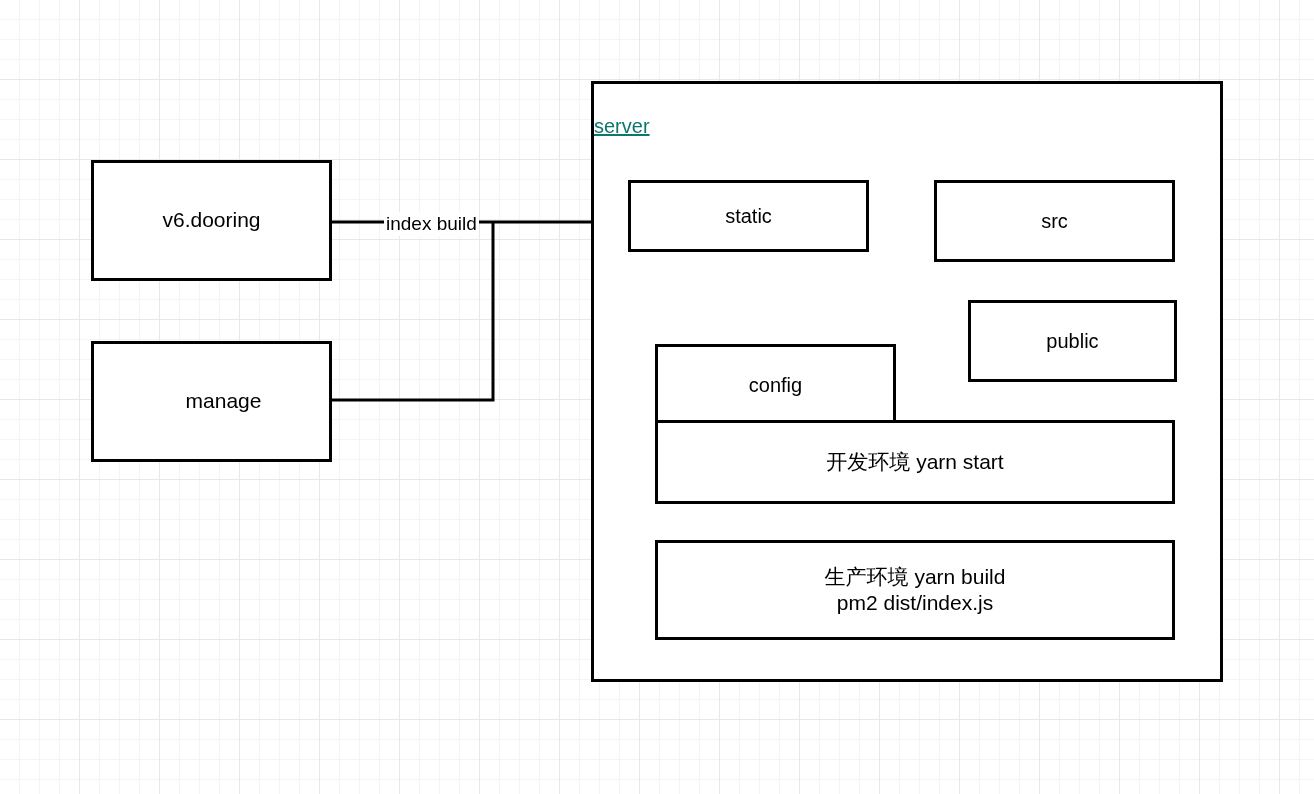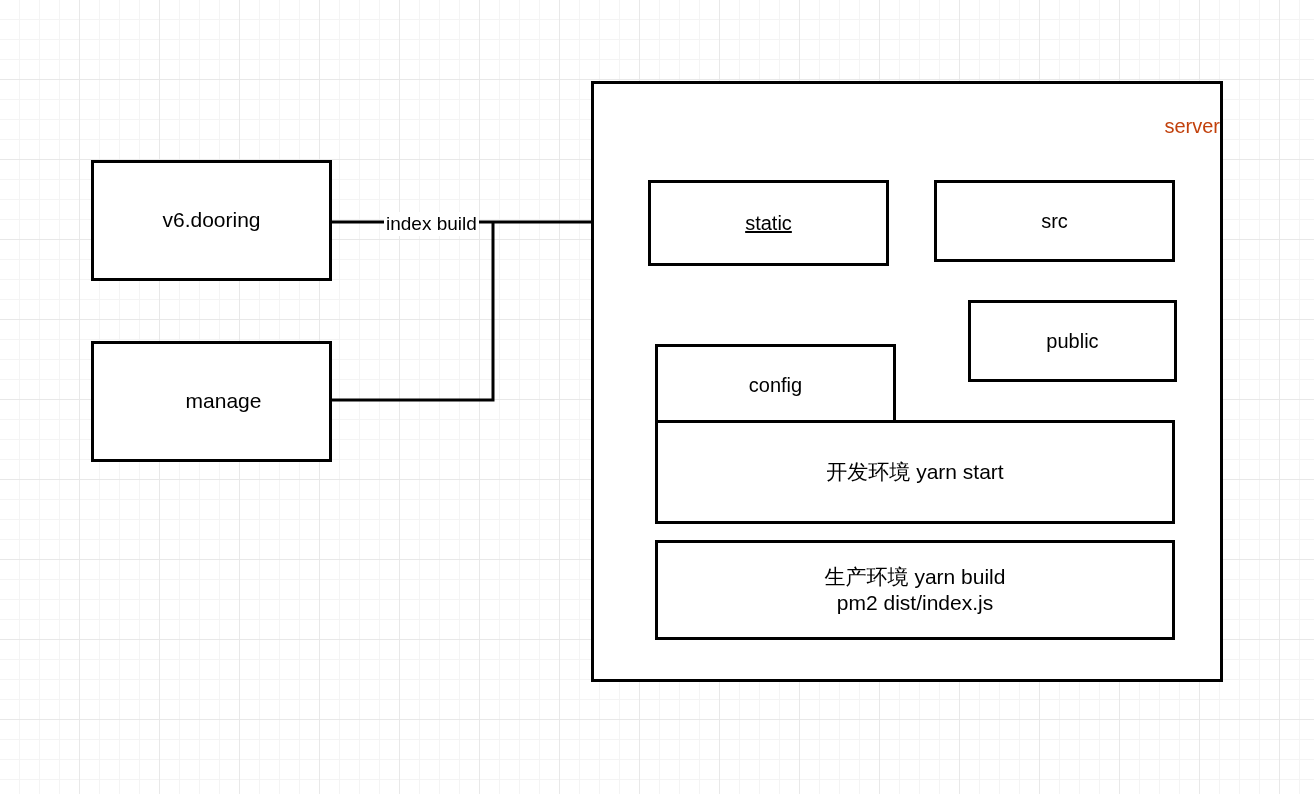--- a/index.html
+++ b/index.html
@@ -59,47 +59,47 @@
 
   
   #node-server {
     left: 591px; top: 81px; width: 632px; height: 601px;
     display: block;
     border-width: 3px;
   }
   #server-title {
     position: absolute;
     left: 0; right: 0; top: 30px;
-    text-align: right;
+    text-align: left;
     font-size: 20px;
-    color: #c2410c;
+    color: #0f766e;
+    text-decoration: underline;
   }
 
   
   #node-static {
-    left: 648px; top: 180px; width: 241px; height: 86px;
+    left: 628px; top: 180px; width: 241px; height: 72px;
     font-size: 20px;
-    text-decoration: underline;
   }
   #node-src {
     left: 934px; top: 180px; width: 241px; height: 82px;
     font-size: 20px;
   }
   #node-config {
     left: 655px; top: 300px; width: 241px; height: 82px;
     font-size: 20px;
     margin-top: 44px;
   }
   #node-public {
     left: 934px; top: 300px; width: 209px; height: 82px;
     font-size: 20px;
     margin-left: 34px;
   }
   #node-dev {
-    left: 655px; top: 420px; width: 520px; height: 104px;
+    left: 655px; top: 420px; width: 520px; height: 84px;
     font-size: 21px;
   }
   #node-prod {
     left: 655px; top: 540px; width: 520px; height: 100px;
     font-size: 21px;
   }
   .multiline {
     white-space: pre-line;
   }
 

